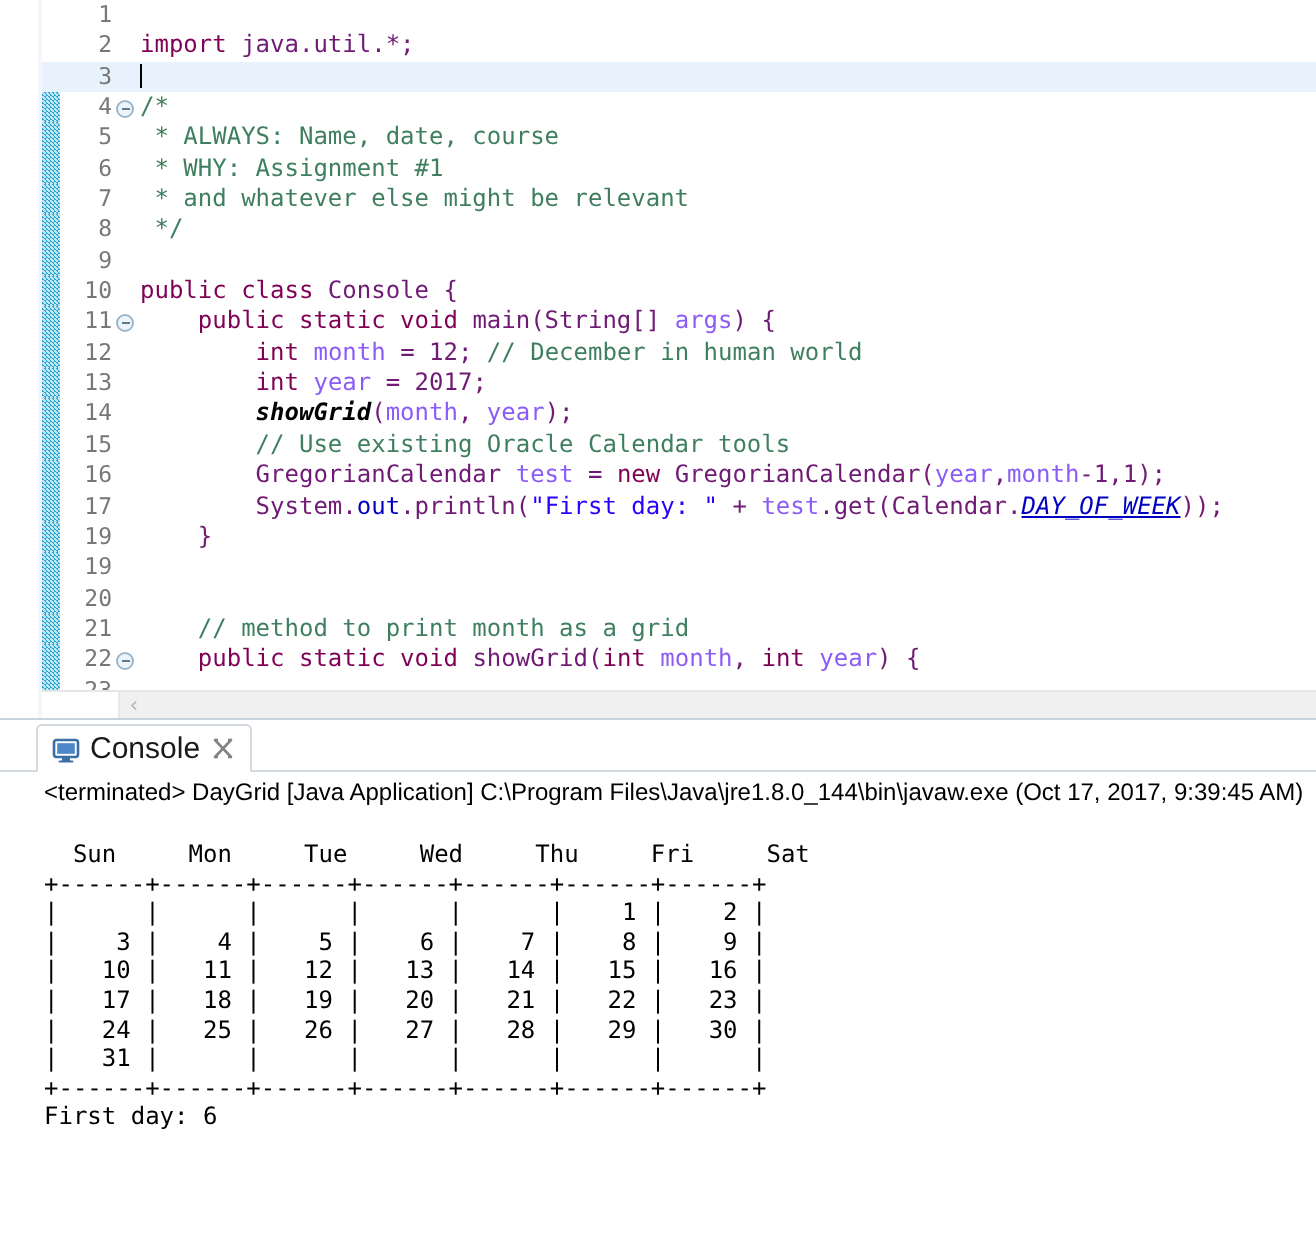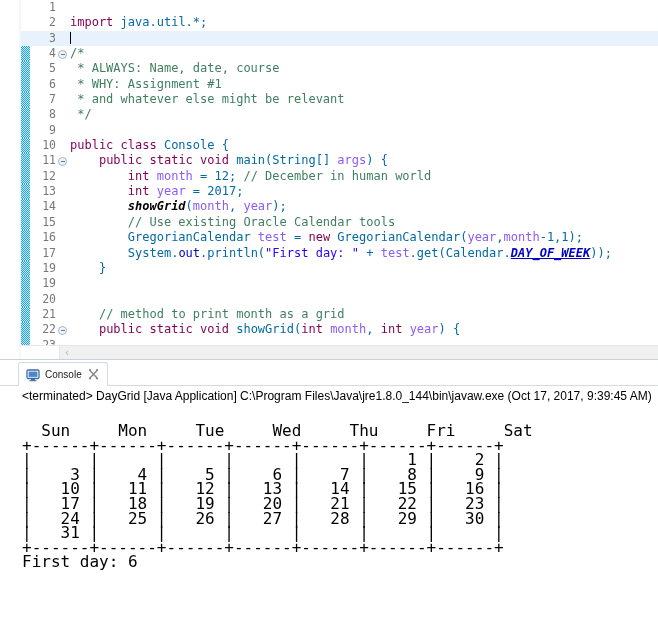--- a/index.html
+++ b/index.html
@@ -132,22 +132,22 @@
     white-space: pre;
   }
 
   
   .kw   { color: #7f0055; font-weight: normal; }
   .str  { color: #2a00ff; }
   .cmt  { color: #3f7f5f; }
   .var  { color: #8b5cf6; }
   .sfld { color: #0000c0; }
   .smth { color: #000000; font-style: italic; font-weight: bold; }
-  .sconst { color: #0000c0; font-style: italic; font-weight: bold; text-decoration: underline; }
-  .pln  { color: #0369a1; }
+  .sconst { color: #0000c0; font-style: italic; font-weight: normal; text-decoration: underline; }
+  .pln  { color: #701a75; }
 
   .caret {
     display: inline-block;
     width: 1px;
     height: 12px;
     background: #000000;
     vertical-align: -2px;
     margin-left: 0px;
   }
 
@@ -222,21 +222,21 @@
     box-sizing: border-box;
   }
   .tab-icon {
     width: 14px;
     height: 14px;
     margin-right: 5px;
     flex: 0 0 auto;
   }
   .tab-label {
     font-family: "Liberation Sans", sans-serif;
-    font-size: 10px;
+    font-size: 15px;
     color: #1a1a1a;
     margin-right: 6px;
   }
   .tab-close {
     width: 11px;
     height: 11px;
     flex: 0 0 auto;
     opacity: .75;
   }
   .tab-underline {
@@ -275,21 +275,21 @@
     font-size: 12px;
     color: #000000;
   }
 
   .console-out {
     position: absolute;
     left: 22px;
     top: 22px;
     white-space: pre;
     font-family: "DejaVu Sans Mono", monospace;
-    font-size: 16px;
+    font-size: 12px;
     line-height: 14.6px;
     color: #000000;
   }
 
   
   .console-left-rule {
     position: absolute;
     left: 11px;
     top: 26px;
     width: 1px;

